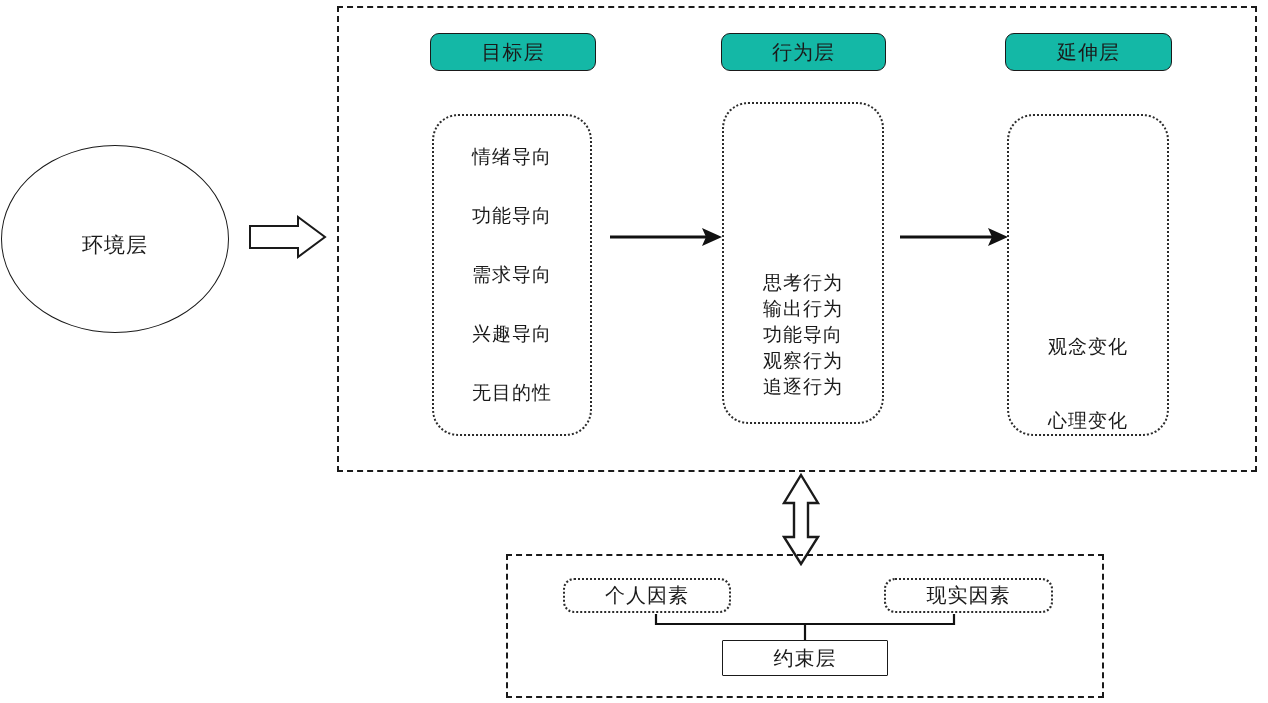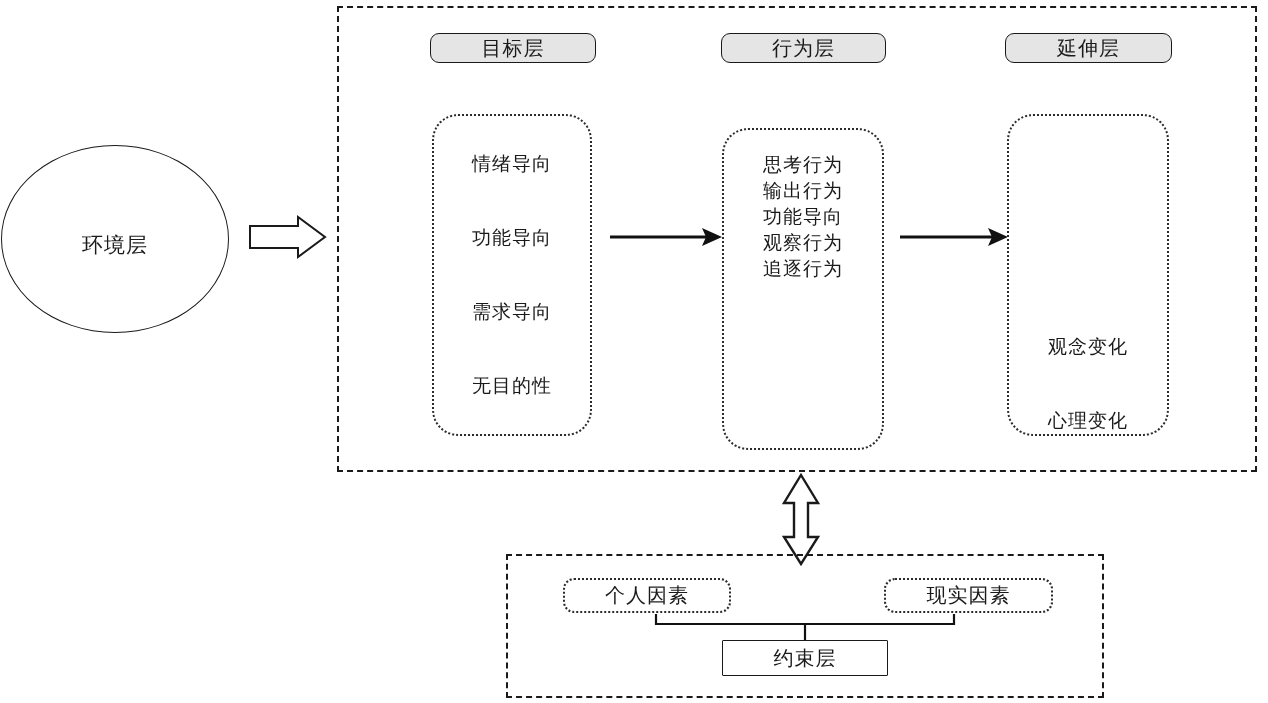--- a/index.html
+++ b/index.html
@@ -56,28 +56,28 @@
     top: 6px;
     width: 920px;
     height: 466px;
     border: 2px dashed #1a1a1a;
     box-sizing: border-box;
   }
 
   
   .header-pill {
     position: absolute;
-    height: 30px;
+    height: 38px;
     border: 1.8px solid #1a1a1a;
     border-radius: 9px;
     display: flex;
     align-items: center;
     justify-content: center;
     box-sizing: border-box;
-    background: #e5e5e5;
+    background: #14b8a6;
     font-size: 20px;
     letter-spacing: 1px;
   }
   #pill-goal      { left: 430px;  top: 33px; width: 166px; }
   #pill-behavior  { left: 721px;  top: 33px; width: 165px; }
   #pill-extension { left: 1005px; top: 33px; width: 167px; }
 
   
   .col-box {
     position: absolute;
@@ -94,22 +94,22 @@
     letter-spacing: 1px;
     white-space: nowrap;
   }
   #col-goal {
     left: 432px; top: 114px; width: 160px; height: 322px;
     justify-content: space-around;
     padding: 22px 0;
     gap: 21px;
   }
   #col-behavior {
-    left: 722px; top: 128px; width: 162px; height: 322px;
-    justify-content: flex-start;
+    left: 722px; top: 102px; width: 162px; height: 322px;
+    justify-content: flex-end;
     padding: 22px 0;
   }
   #col-extension {
     left: 1007px; top: 114px; width: 162px; height: 322px;
     justify-content: flex-end;
     gap: 48px;
   }
 
   
   #bottom-container {
@@ -195,20 +195,21 @@
     <span>行为层</span>
   </div>
   <div class="header-pill" id="pill-extension">
     <span>延伸层</span>
   </div>
 
   <div class="col-box" id="col-goal">
     <div class="item">情绪导向</div>
     <div class="item">功能导向</div>
     <div class="item">需求导向</div>
+    <div class="item">兴趣导向</div>
     <div class="item">无目的性</div>
   </div>
 
   <div class="col-box" id="col-behavior">
     <div class="item">思考行为</div>
     <div class="item">输出行为</div>
     <div class="item">功能导向</div>
     <div class="item">观察行为</div>
     <div class="item">追逐行为</div>
   </div>

